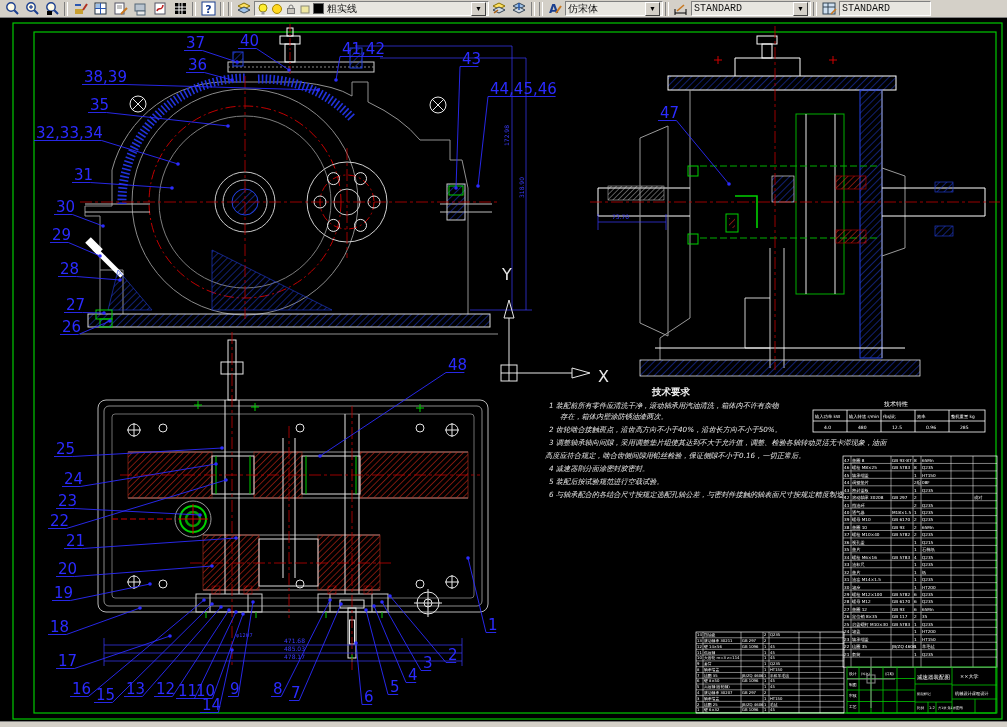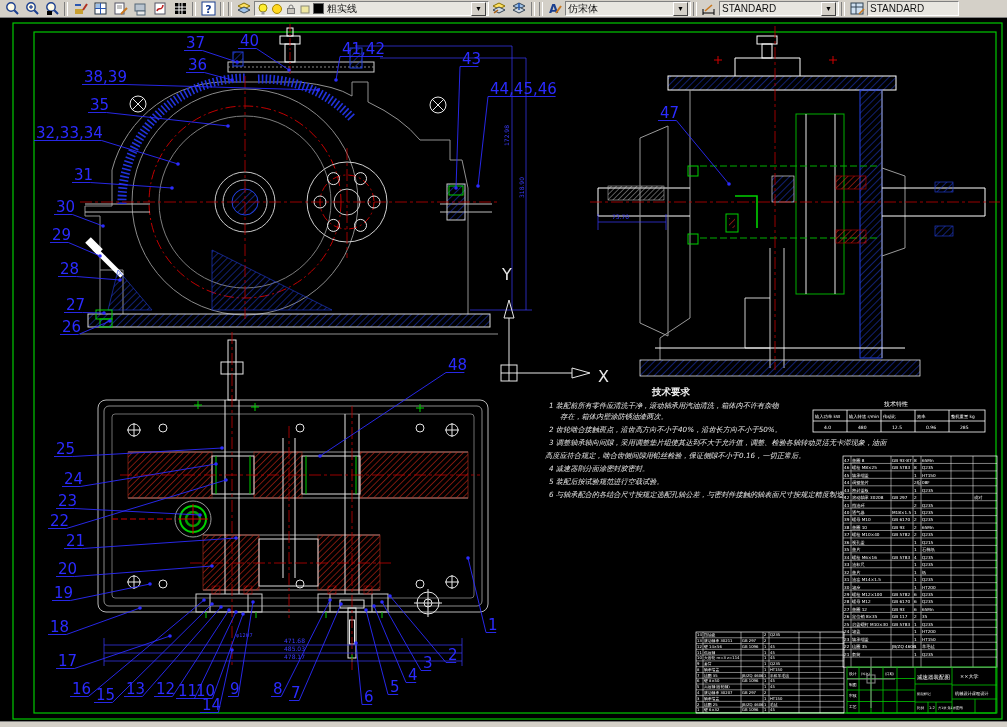--- a/index.html
+++ b/index.html
@@ -6,21 +6,21 @@
   body{width:1007px;height:727px;position:relative;overflow:hidden;font-family:"Liberation Sans",sans-serif;}
   
   .toolbar{position:absolute;top:0;left:0;width:1007px;height:18px;background:#d4d0c8;
     border-bottom:1px solid #808080;display:flex;align-items:center;padding-left:2px;box-sizing:border-box;}
   .tbtn{width:20px;height:16px;display:flex;align-items:center;justify-content:center;flex:0 0 auto;}
   .sep{width:2px;height:14px;border-left:1px solid #808080;border-right:1px solid #fff;margin:0 2px;flex:0 0 auto;}
   .combo{height:15px;background:#e8e6e0;border:1px solid;border-color:#808080 #fff #fff #808080;
     display:flex;align-items:center;font-size:10px;color:#111;padding:0 2px;box-sizing:border-box;flex:0 0 auto;}
   .combo .arrowbtn{margin-left:auto;width:13px;height:12px;background:#d4d0c8;border:1px solid;
     border-color:#fff #404040 #404040 #fff;display:flex;align-items:center;justify-content:center;font-size:7px;color:#000;}
-  .combo .lbl{white-space:nowrap;overflow:hidden;font-family:Liberation Sans, sans-serif;}
+  .combo .lbl{white-space:nowrap;overflow:hidden;font-family:Liberation Mono, monospace;}
   .swatch{width:9px;height:9px;background:#000;border:1px solid #666;margin-right:3px;flex:0 0 auto;}
   
   .canvas{position:absolute;top:18px;left:0;width:1007px;height:704px;background:#000;}
   .bottomstrip{position:absolute;bottom:0;left:0;width:1007px;height:5px;background:#d4d0c8;border-top:1px solid #808080;}
   svg text{font-family:"DejaVu Sans",sans-serif;}
   .callout{fill:#2b2bff;font-size:15px;}
   .dimtxt{fill:#3b3bff;}
   .notetxt{fill:#e6e6e6;font-style:italic;}
 </style>
 </head>
@@ -142,21 +142,21 @@
       </svg>
   </div>
   <div class="sep"></div>
   <div class="sep"></div>
   <div class="tbtn">
     <svg width="16" height="15">
         <text x="2" y="12" font-size="12" font-weight="bold" fill="#1b3f8f">A</text>
         <line x1="9" y1="12" x2="14" y2="5" stroke="#c87820" stroke-width="2"></line>
       </svg>
   </div>
-  <div class="combo" style="width:126px">
+  <div class="combo" style="width:98px">
     <span class="lbl">仿宋体</span>
     <span class="arrowbtn">▼</span>
   </div>
   <div class="sep"></div>
   <div class="tbtn">
     <svg width="16" height="15">
         <line x1="2" y1="12" x2="13" y2="12" stroke="#000"></line>
         <line x1="2" y1="8" x2="2" y2="14" stroke="#000"></line>
         <line x1="13" y1="8" x2="13" y2="14" stroke="#000"></line>
         <line x1="4" y1="10" x2="11" y2="4" stroke="#c87820" stroke-width="1.6"></line>

